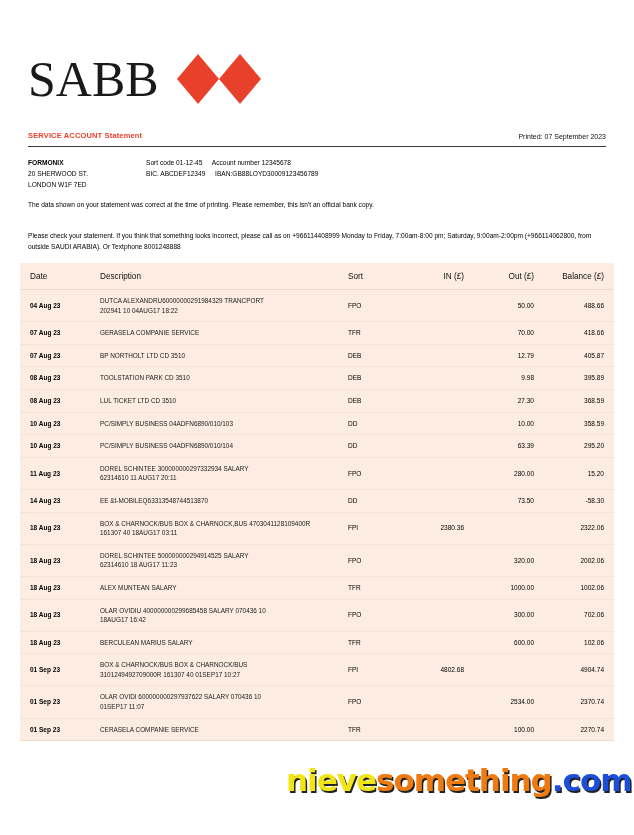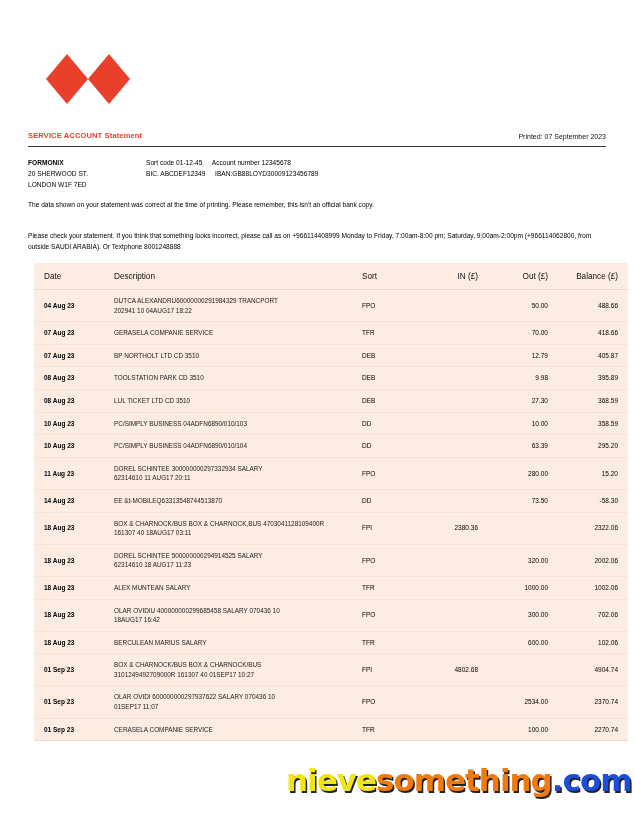--- a/index.html
+++ b/index.html
@@ -100,21 +100,20 @@
     font-size: 6.6px;
     line-height: 11px;
   }
 
   
   .tbl {
     position: absolute;
     left: 20px; top: 263px;
     width: 594px;
     background: #fcece1;
-    margin-left: 14px;
   }
   .tbl-inner { width: 100%; border-collapse: collapse; }
   .tbl-inner td, .tbl-inner th { padding: 0; }
 
   .thead-row th {
     font-size: 8.2px;
     font-weight: normal;
     color: #111;
     padding: 9px 0 8px 0;
     vertical-align: bottom;
@@ -154,20 +153,21 @@
     text-shadow: 1.5px 1.5px 0 #222;
   }
   .wm-a { color: #f2e515; }
   .wm-b { color: #ef7b10; }
   .wm-c { color: #1d4ed8; }
 </style>
 </head>
 <body>
 
 <div class="logo-band">
+  <div class="logo-word">SABB</div>
   <div class="logo-mark">
     <svg width="84" height="50" viewBox="0 0 84 50">
       <polygon points="0,25 21,0 63,0 84,25 63,50 21,50" fill="#e8402a"></polygon>
       <polygon points="21,0 63,0 42,25" fill="#ffffff"></polygon>
       <polygon points="21,50 63,50 42,25" fill="#ffffff"></polygon>
     </svg>
   </div>
 </div>
 
 <div class="hdr">

